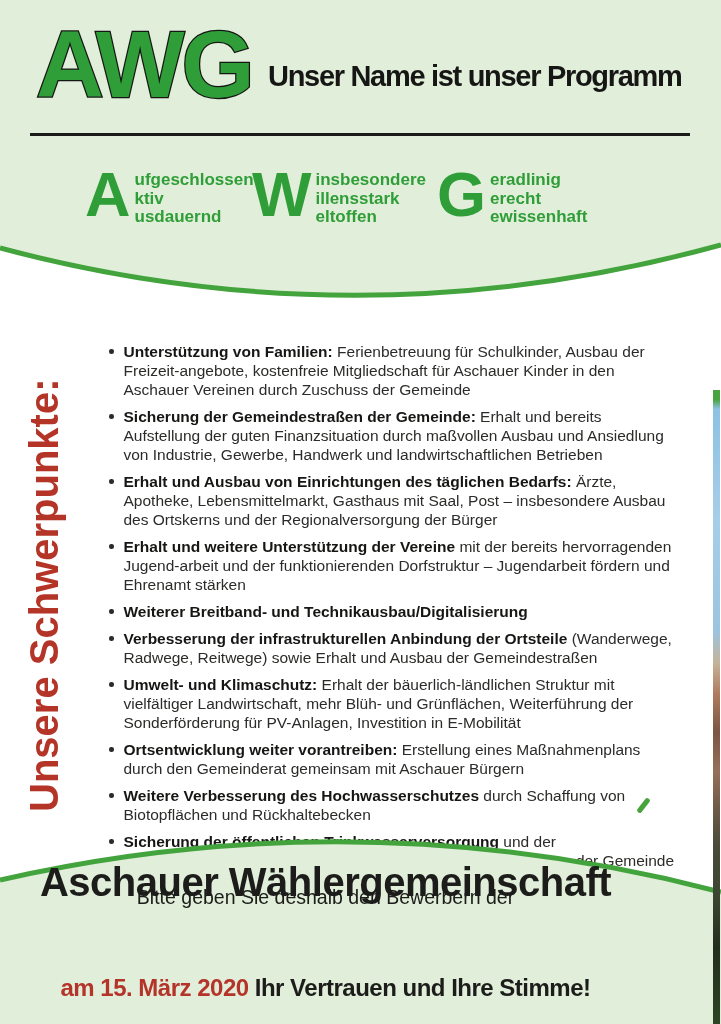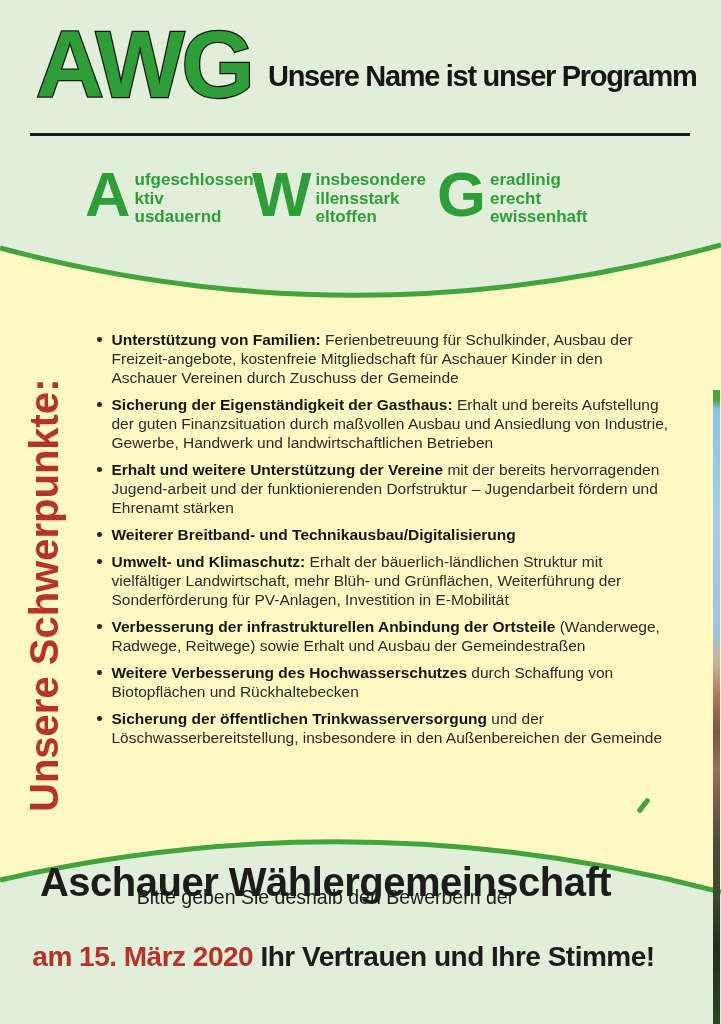--- a/index.html
+++ b/index.html
@@ -1,18 +1,18 @@
 <!DOCTYPE html>
 <html><head>
 <meta charset="utf-8">
 <style>
   html,body{margin:0;padding:0;background:#888;}
   .page{
     position:relative;width:721px;height:1024px;margin:0 auto;
-    background:#fef9c3;overflow:hidden;
+    background:#ffffff;overflow:hidden;
     font-family:"Liberation Sans",sans-serif;color:#1c1c1a;
   }
   svg.band{position:absolute;left:0;display:block;}
   svg.band.top{top:0;}
   svg.band.bottom{top:790px;}
 
   
   .logo{
     position:absolute;left:36px;top:18px;
     font-size:94px;font-weight:bold;line-height:1;
@@ -32,37 +32,37 @@
   .acro.a{left:85px;} .acro.w{left:252px;} .acro.g{left:437px;}
 
   
   .side-heading{
     position:absolute;left:22px;top:812px;
     transform:rotate(-90deg);transform-origin:0 0;
     font-size:40px;font-weight:bold;color:#b43527;white-space:nowrap;letter-spacing:0;
   }
   .bullets{
     position:absolute;left:96px;top:329px;width:572px;
-    margin:1px;padding:0;list-style:none;
+    margin:13px;padding:0;list-style:none;
   }
   .bullets li{
     display:flex;margin:0 0 8px 0;
     font-size:15.5px;line-height:19px;color:#2b2b29;
   }
   .bullets .dot{
     flex:none;width:4.5px;height:4.5px;border-radius:50%;
     background:#2b2b29;margin:7px 10px 0 0;
   }
   .bullets .lead{font-weight:bold;color:#161614;}
 
   
   .fline{position:absolute;left:0;width:651px;text-align:center;}
   .f1{top:886px;font-size:19.5px;}
   .f2{top:860px;font-size:40px;font-weight:bold;letter-spacing:-0.5px;}
-  .f3{top:941px;font-size:28px;font-weight:bold;letter-spacing:-0.5px;padding-left:18px;}
+  .f3{top:974px;font-size:24px;font-weight:bold;letter-spacing:-0.5px;}
   .f3 .red{color:#b5342a;}
   .f4{top:976px;font-size:19.5px;font-style:italic;}
 
   
   .photo-strip{
     position:absolute;right:1px;top:390px;width:7px;height:634px;z-index:5;
     background:linear-gradient(
       #49a33e 0%,#49a33e 1.5%,
       #8cc2e4 3%,#a6cde9 20%,#9cc4e0 38%,
       #c4b49a 43%,#b07a5f 48%,#7c5544 54%,#97705a 60%,
@@ -77,21 +77,21 @@
 <body>
 
 <div class="page">
 
   <svg class="band top" width="721" height="350" viewBox="0 0 721 350" aria-hidden="true">
     <path d="M0,0 H721 V245 Q360,344 0,248 Z" fill="#e1eeda"></path>
     <path d="M0,248 Q360,344 721,245" fill="none" stroke="#43a33c" stroke-width="5"></path>
   </svg>
 
   <div class="logo">AWG</div>
-  <div class="tagline">Unsere Name ist unser Programm</div>
+  <div class="tagline">Unser Name ist unser Programm</div>
   <div class="rule"></div>
 
   <div class="acro a">
     <span class="big">A</span>
     <span class="words">
       <span>ufgeschlossen</span>
       <span>ktiv</span>
       <span>usdauernd</span>
     </span>
   </div>
@@ -114,37 +114,45 @@
 
   <div class="side-heading">Unsere Schwerpunkte:</div>
 
   <ul class="bullets">
       <li>
       <span class="dot"></span>
       <span class="btxt"><span class="lead">Unterstützung von Familien:</span><span class="rest"> Ferienbetreuung für Schulkinder, Ausbau der Freizeit-angebote, kostenfreie Mitgliedschaft für Aschauer Kinder in den Aschauer Vereinen durch Zuschuss der Gemeinde</span></span>
     </li>
       <li>
       <span class="dot"></span>
-      <span class="btxt"><span class="lead">Sicherung der Eigenständigkeit der Gasthaus:</span><span class="rest"> Erhalt und bereits Aufstellung der guten Finanzsituation durch maßvollen Ausbau und Ansiedlung von Industrie, Gewerbe, Handwerk und landwirtschaftlichen Betrieben</span></span>
+      <span class="btxt"><span class="lead">Sicherung der Gemeindestraßen der Gemeinde:</span><span class="rest"> Erhalt und bereits Aufstellung der guten Finanzsituation durch maßvollen Ausbau und Ansiedlung von Industrie, Gewerbe, Handwerk und landwirtschaftlichen Betrieben</span></span>
+    </li>
+      <li>
+      <span class="dot"></span>
+      <span class="btxt"><span class="lead">Erhalt und Ausbau von Einrichtungen des täglichen Bedarfs:</span><span class="rest"> Ärzte, Apotheke, Lebensmittelmarkt, Gasthaus mit Saal, Post – insbesondere Ausbau des Ortskerns und der Regionalversorgung der Bürger</span></span>
     </li>
       <li>
       <span class="dot"></span>
       <span class="btxt"><span class="lead">Erhalt und weitere Unterstützung der Vereine</span><span class="rest"> mit der bereits hervorragenden Jugend-arbeit und der funktionierenden Dorfstruktur – Jugendarbeit fördern und Ehrenamt stärken</span></span>
     </li>
       <li>
       <span class="dot"></span>
       <span class="btxt"><span class="lead">Weiterer Breitband- und Technikausbau/Digitalisierung</span><span class="rest"></span></span>
     </li>
       <li>
       <span class="dot"></span>
+      <span class="btxt"><span class="lead">Verbesserung der infrastrukturellen Anbindung der Ortsteile</span><span class="rest"> (Wanderwege, Radwege, Reitwege) sowie Erhalt und Ausbau der Gemeindestraßen</span></span>
+    </li>
+      <li>
+      <span class="dot"></span>
       <span class="btxt"><span class="lead">Umwelt- und Klimaschutz:</span><span class="rest"> Erhalt der bäuerlich-ländlichen Struktur mit vielfältiger Landwirtschaft, mehr Blüh- und Grünflächen, Weiterführung der Sonderförderung für PV-Anlagen, Investition in E-Mobilität</span></span>
     </li>
       <li>
       <span class="dot"></span>
-      <span class="btxt"><span class="lead">Verbesserung der infrastrukturellen Anbindung der Ortsteile</span><span class="rest"> (Wanderwege, Radwege, Reitwege) sowie Erhalt und Ausbau der Gemeindestraßen</span></span>
+      <span class="btxt"><span class="lead">Ortsentwicklung weiter vorantreiben:</span><span class="rest"> Erstellung eines Maßnahmenplans durch den Gemeinderat gemeinsam mit Aschauer Bürgern</span></span>
     </li>
       <li>
       <span class="dot"></span>
       <span class="btxt"><span class="lead">Weitere Verbesserung des Hochwasserschutzes</span><span class="rest"> durch Schaffung von Biotopflächen und Rückhaltebecken</span></span>
     </li>
       <li>
       <span class="dot"></span>
       <span class="btxt"><span class="lead">Sicherung der öffentlichen Trinkwasserversorgung</span><span class="rest"> und der Löschwasserbereitstellung, insbesondere in den Außenbereichen der Gemeinde</span></span>
     </li>
     </ul>

